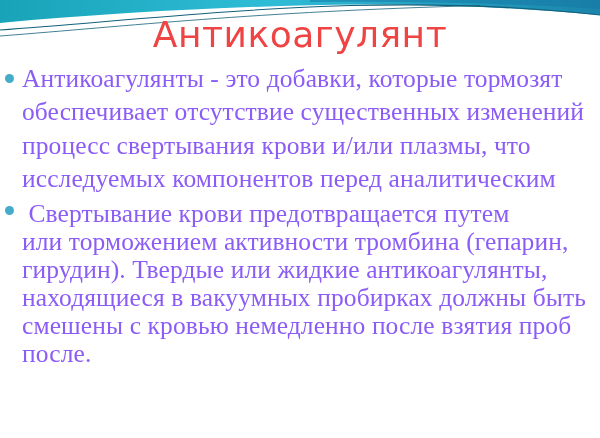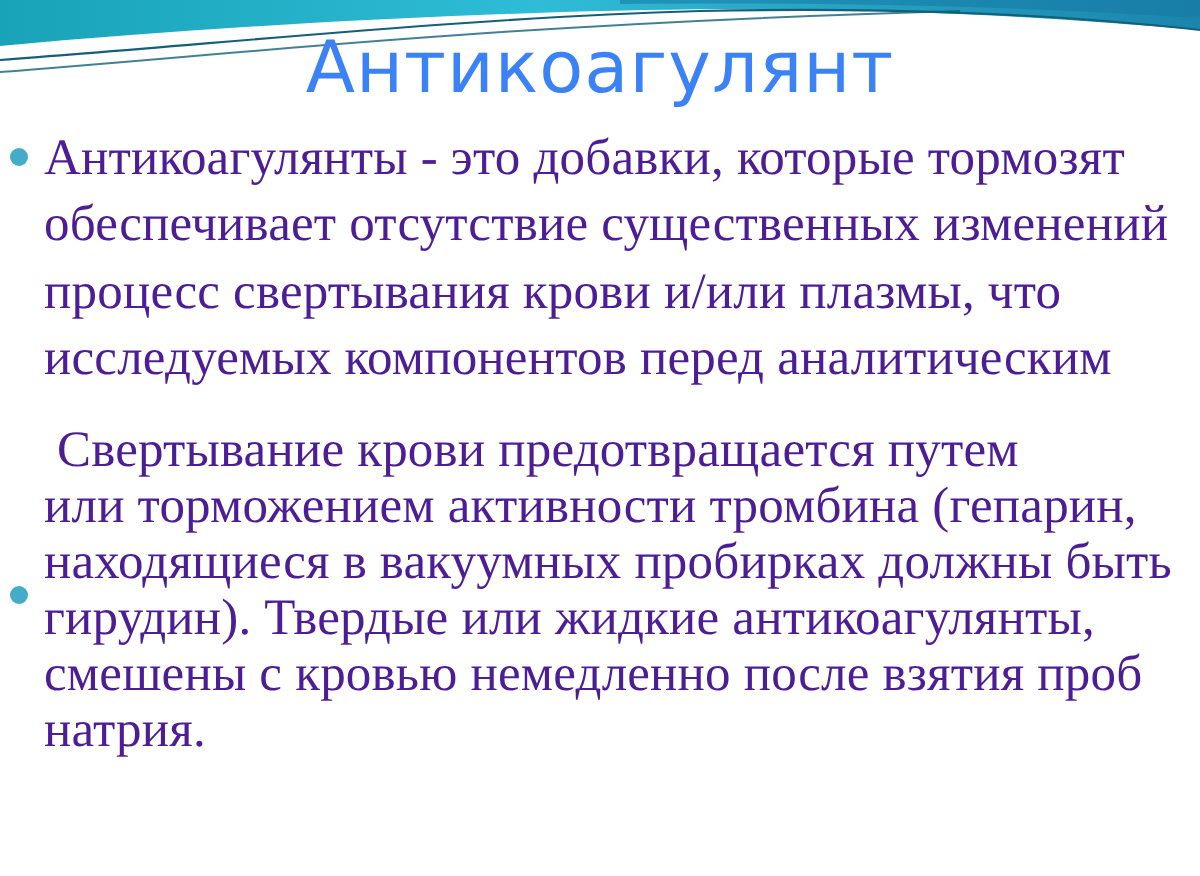--- a/index.html
+++ b/index.html
@@ -22,27 +22,27 @@
   }
   .title {
     position: absolute;
     top: 14px; left: 0; right: 0;
     margin: 0;
     text-align: center;
     font-family: "DejaVu Sans", sans-serif;
     font-size: 36px;
     font-weight: 400;
     line-height: 42px;
-    color: #3b82f6;
+    color: #ef4444;
     letter-spacing: 0.5px;
   }
   .content {
     position: absolute;
     top: 62px; left: 0; right: 0;
-    color: #4c1d95;
+    color: #8b5cf6;
   }
   .bullet {
     display: flex;
     align-items: flex-start;
     padding-left: 5px;
   }
   .dot {
     flex: 0 0 9px;
     width: 9px; height: 9px;
     border-radius: 50%;
@@ -52,21 +52,21 @@
   .b1 .dot { margin-top: 12px; }
   .b2 .dot { margin-top: 6px; }
   .lines { flex: 1 1 auto; max-width: 568px; }
   .ln {
     white-space: pre;
     font-size: 25.5px;
     letter-spacing: 0.1px;
   }
   .b1 .ln { line-height: 33.4px; }
   .b2 .ln { line-height: 28px; }
-  .b2 { margin-top: 15px; align-items: center; }
+  .b2 { margin-top: 4px; }
 </style>
 </head>
 <body>
 
 <div class="slide">
 
   <svg class="wave" viewBox="0 0 600 44" preserveAspectRatio="none">
     <defs>
       <linearGradient id="bandGrad" x1="0" y1="0" x2="1" y2="0">
         <stop offset="0" stop-color="#18A3B8"></stop>
@@ -92,21 +92,21 @@
         <div class="ln">процесс свертывания крови и/или плазмы, что</div>
         <div class="ln">исследуемых компонентов перед аналитическим</div>
       </div>
     </div>
 
     <div class="bullet b2">
       <span class="dot"></span>
       <div class="lines">
         <div class="ln"> Свертывание крови предотвращается путем</div>
         <div class="ln">или торможением активности тромбина (гепарин,</div>
+        <div class="ln">гирудин). Твердые или жидкие антикоагулянты,</div>
         <div class="ln">находящиеся в вакуумных пробирках должны быть</div>
-        <div class="ln">гирудин). Твердые или жидкие антикоагулянты,</div>
         <div class="ln">смешены с кровью немедленно после взятия проб</div>
-        <div class="ln">натрия.</div>
+        <div class="ln">после.</div>
       </div>
     </div>
 
   </div>
 </div>
 
 </body></html>

